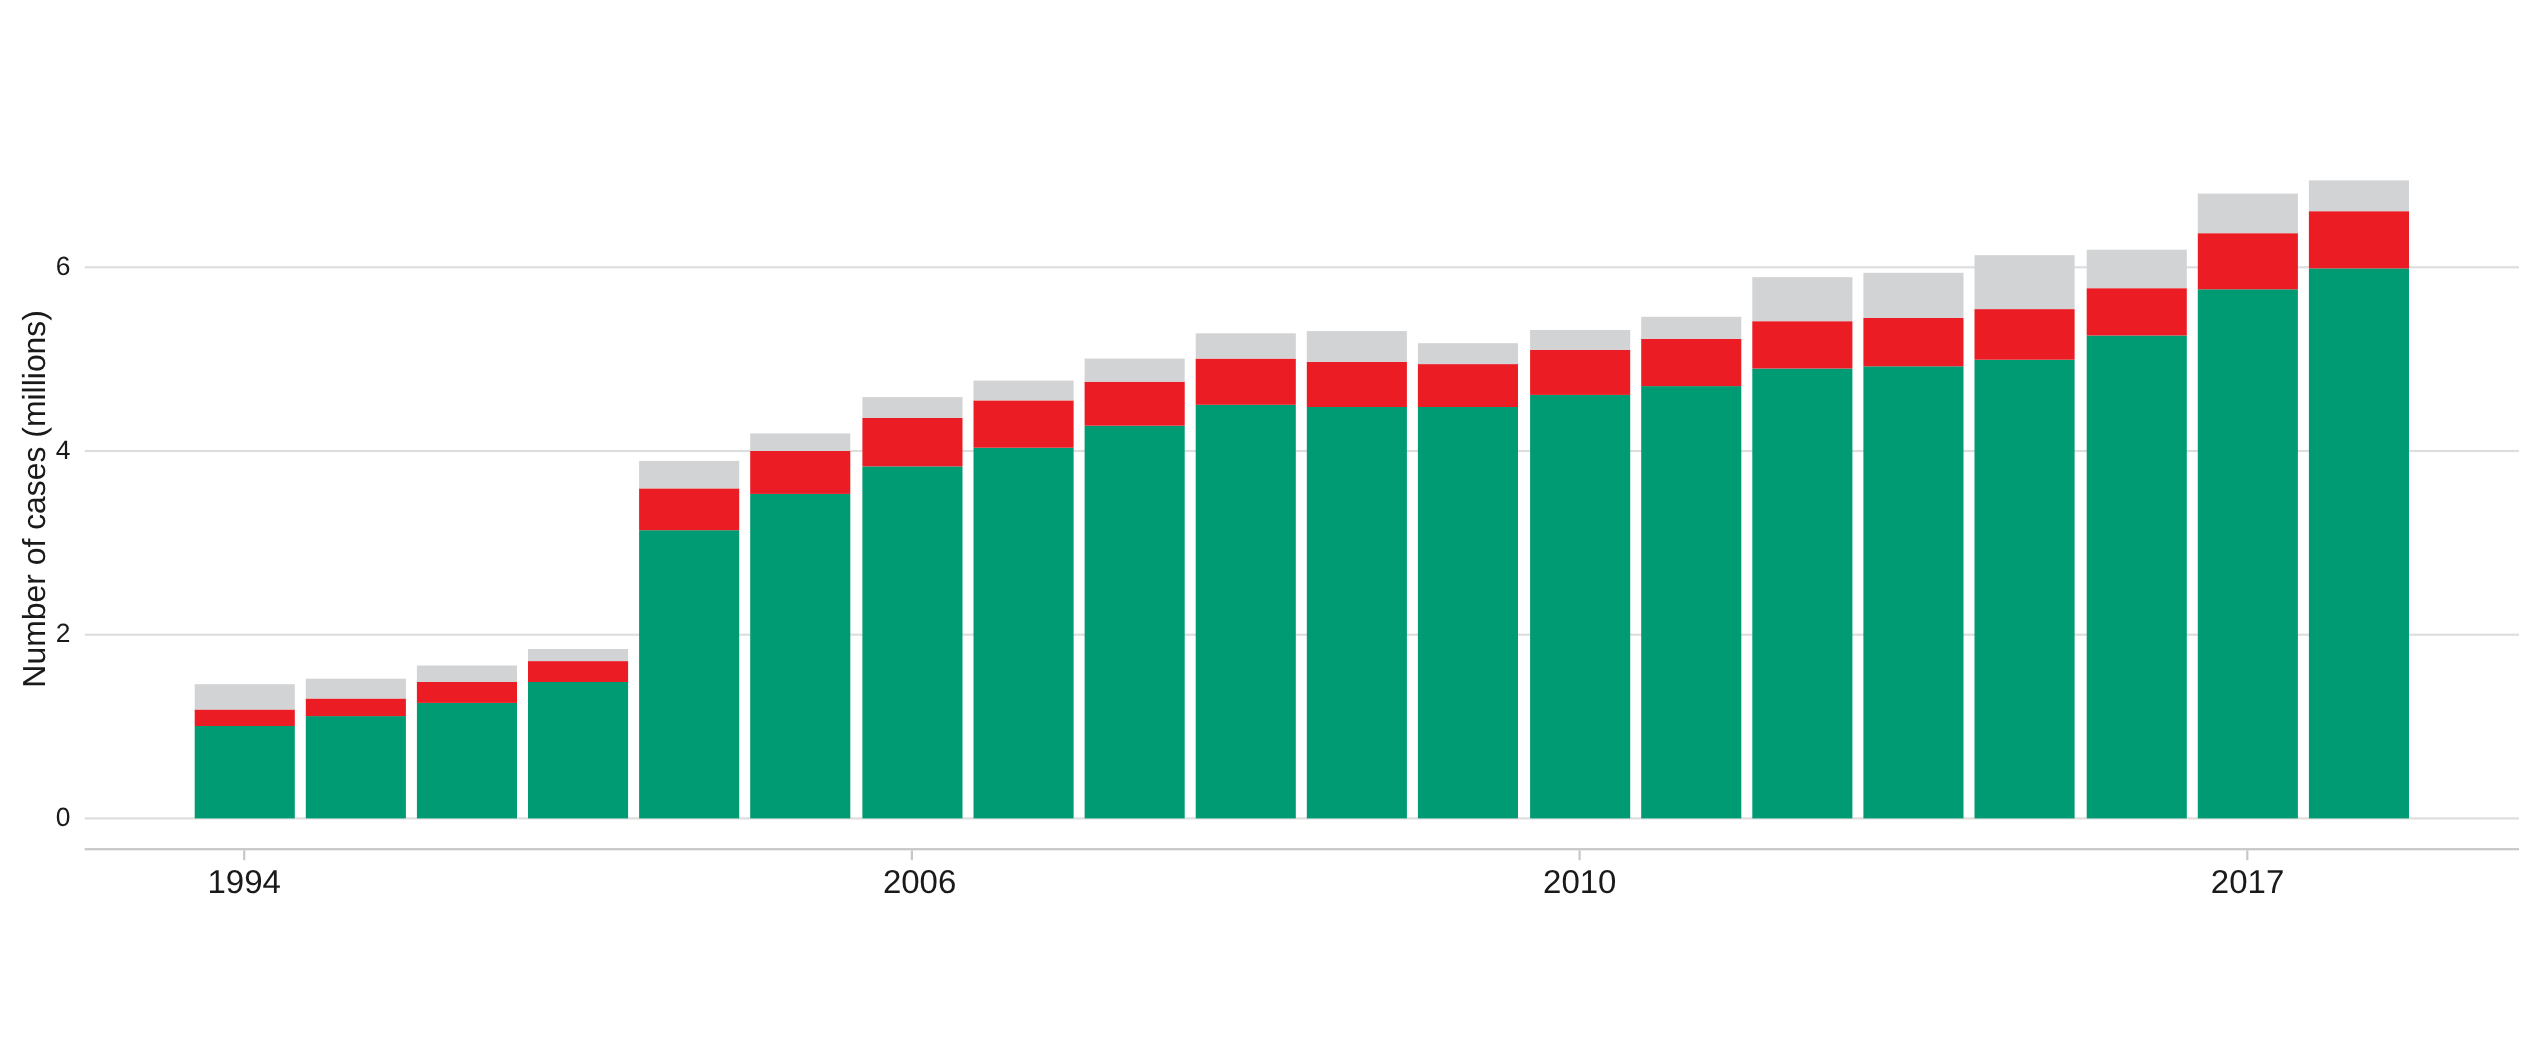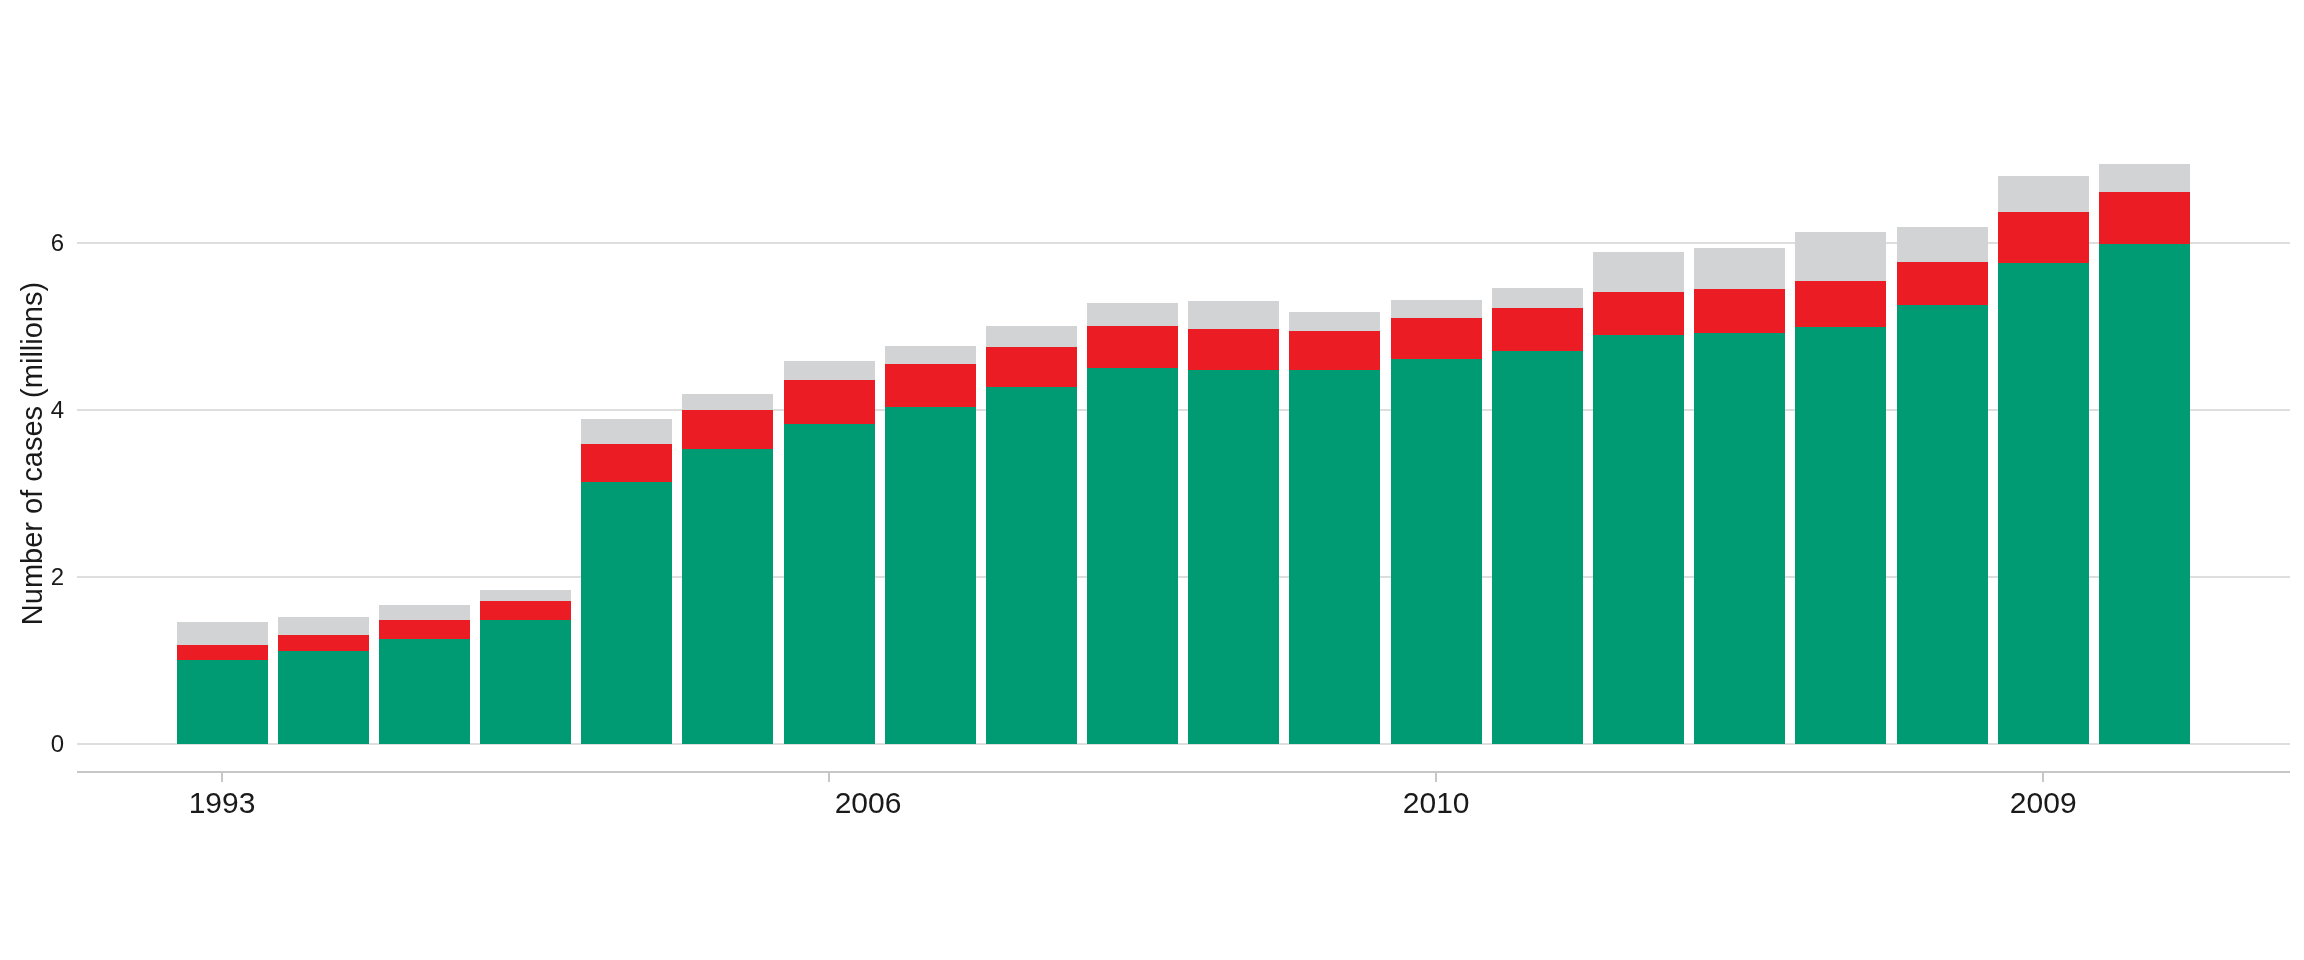--- a/index.html
+++ b/index.html
@@ -108,24 +108,24 @@
       <div class="seg" style="left: 1896.56px; width: 91px; top: 261.659px; height: 43.394px; background: rgb(236, 28, 36);"></div>
       <div class="seg" style="left: 1896.56px; width: 91px; top: 227.445px; height: 34.2145px; background: rgb(209, 211, 212);"></div>
       <div class="seg" style="left: 1997.74px; width: 91px; top: 263.328px; height: 480.672px; background: rgb(0, 155, 114);"></div>
       <div class="seg" style="left: 1997.74px; width: 91px; top: 212.423px; height: 50.9045px; background: rgb(236, 28, 36);"></div>
       <div class="seg" style="left: 1997.74px; width: 91px; top: 175.705px; height: 36.718px; background: rgb(209, 211, 212);"></div>
       <div class="seg" style="left: 2098.92px; width: 91px; top: 244.134px; height: 499.865px; background: rgb(0, 155, 114);"></div>
       <div class="seg" style="left: 2098.92px; width: 91px; top: 192.395px; height: 51.739px; background: rgb(236, 28, 36);"></div>
       <div class="seg" style="left: 2098.92px; width: 91px; top: 164.022px; height: 28.373px; background: rgb(209, 211, 212);"></div>
       <div class="axisline" style="left: 77px; width: 2213px; top: 771px;"></div>
       <div class="xtick" style="left: 221px; top: 773px; height: 9px;"></div>
-      <div class="xlabel" style="left: 142px; top: 786px;">1993</div>
+      <div class="xlabel" style="left: 142px; top: 786px;">1994</div>
       <div class="xtick" style="left: 828.08px; top: 773px; height: 9px;"></div>
-      <div class="xlabel" style="left: 788px; top: 786px;">2006</div>
+      <div class="xlabel" style="left: 756px; top: 786px;">2006</div>
       <div class="xtick" style="left: 1435.16px; top: 773px; height: 9px;"></div>
       <div class="xlabel" style="left: 1356.16px; top: 786px;">2010</div>
       <div class="xtick" style="left: 2042.24px; top: 773px; height: 9px;"></div>
-      <div class="xlabel" style="left: 1963.24px; top: 786px;">2009</div>
+      <div class="xlabel" style="left: 1963.24px; top: 786px;">2017</div>
     </div>
   <div class="ytitle-wrap">
     <div class="ytitle">Number of cases (millions)</div>
   </div>
 </div>
 
 </body></html>

